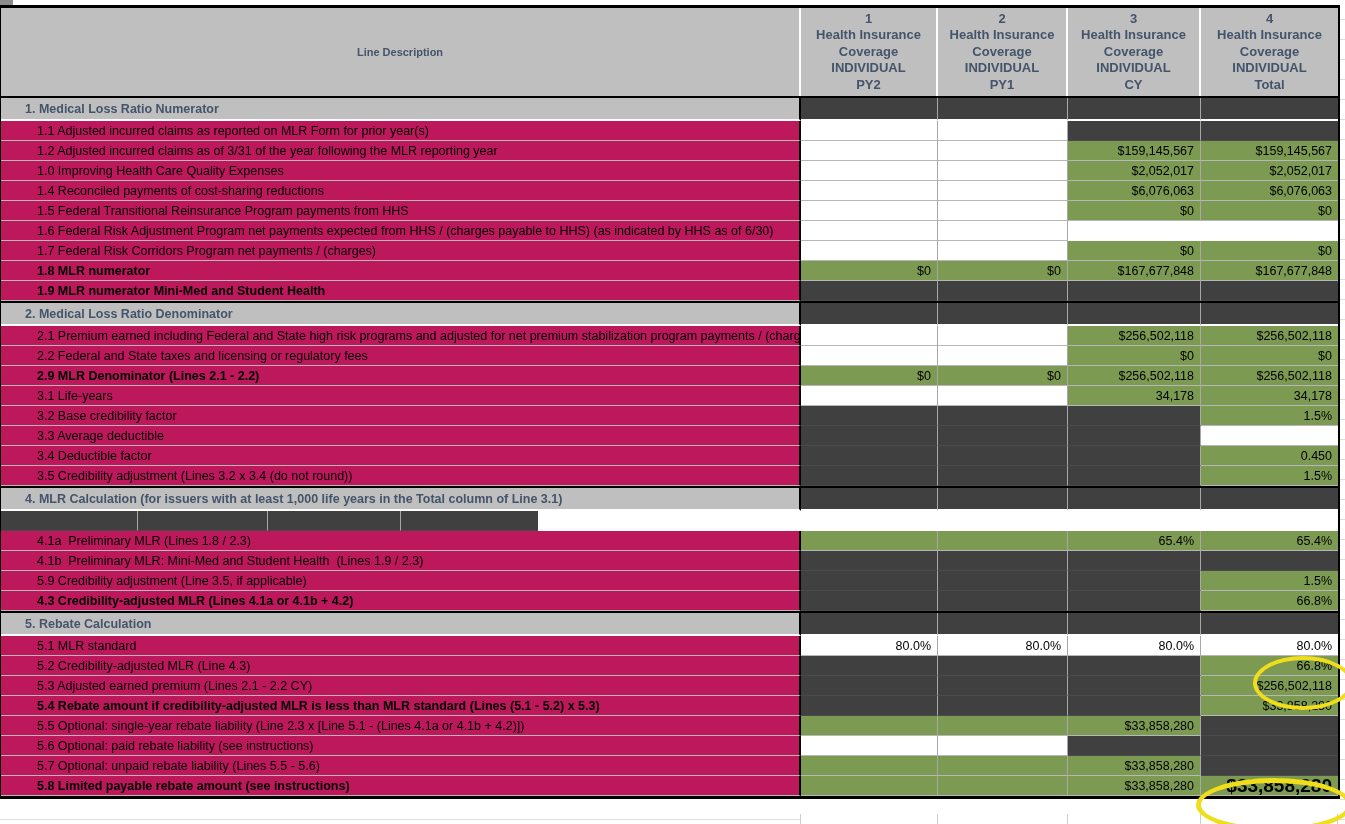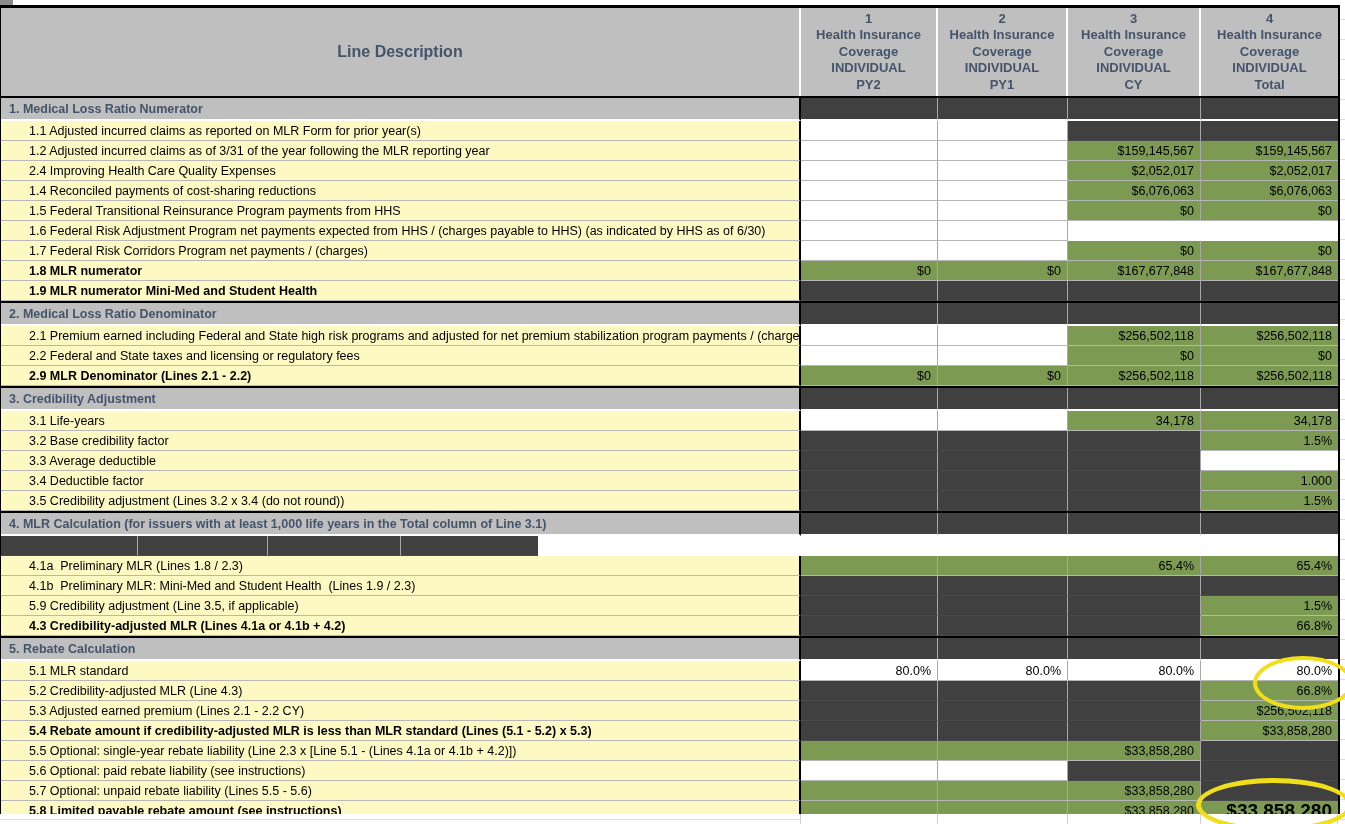--- a/index.html
+++ b/index.html
@@ -18,37 +18,37 @@
   .row{display:flex;height:20px;}
   .row.thead{height:88px;}
   .row.bar{height:23px;border-top:2px solid #000;}
   .cell{
     box-sizing:border-box;display:flex;align-items:center;
     border-right:1px solid #a8a8a8;border-bottom:1px solid #b7b7b7;
     font-size:12.5px;color:#000;justify-content:flex-end;padding-right:6px;
     overflow:hidden;
   }
   .lbl{
-    width:800px;border-right:2px solid #000;background:#fef9c3;
-    justify-content:flex-start;padding-left:28px;padding-right:2px;white-space:pre;
+    width:800px;border-right:2px solid #000;background:#be185d;
+    justify-content:flex-start;padding-left:36px;padding-right:2px;white-space:pre;
   }
   .c1{width:137px}.c2{width:130px}.c3{width:133px}.c4{width:137px;border-right:none}
   .th{
     background:#bfbfbf;border-right:2px solid #fff;border-bottom:none;
     color:#44546A;font-weight:bold;font-size:13px;line-height:16.5px;
     text-align:center;justify-content:center;white-space:pre-line;padding:0;
   }
-  .th.corner{font-size:16px;border-right:2px solid #fff;}
+  .th.corner{font-size:11px;border-right:2px solid #fff;}
   .c4.th{border-right:none;}
   .w{background:#ffffff;}
   .g{background:#7C9A52;}
   .d{background:#404040;border-bottom-color:#4a4a4a;}
   .bar .cell{border-bottom:2px solid #fff;}
   .bar .lbl{
-    background:#bfbfbf;color:#44546A;font-weight:bold;padding-left:8px;white-space:pre;
+    background:#bfbfbf;color:#44546A;font-weight:bold;padding-left:24px;white-space:pre;
   }
   .b{font-weight:bold;}
   .red{color:#FF0000;margin-top:40px;}
   .big{font-size:19px;font-weight:bold;line-height:19px;padding-bottom:1px;}
   .sliver{
     position:absolute;left:1340px;top:0;width:5px;height:824px;
     background:repeating-linear-gradient(to bottom,#ffffff 0 19px,#dcdcdc 19px 20px);
   }
   .bstrip{position:absolute;left:0;top:814px;width:1340px;height:10px;background:#fff;}
   .bstrip .v{position:absolute;top:0;width:1px;height:10px;background:#cfcfcf;}
@@ -104,21 +104,21 @@
         <div class="cell c4 d"></div>
       </div>
       <div class="row">
         <div class="cell lbl">1.2 Adjusted incurred claims as of 3/31 of the year following the MLR reporting year</div>
         <div class="cell c1 w"></div>
         <div class="cell c2 w"></div>
         <div class="cell c3 g">$159,145,567</div>
         <div class="cell c4 g">$159,145,567</div>
       </div>
       <div class="row">
-        <div class="cell lbl">2.4 Improving Health Care Quality Expenses</div>
+        <div class="cell lbl">1.0 Improving Health Care Quality Expenses</div>
         <div class="cell c1 w"></div>
         <div class="cell c2 w"></div>
         <div class="cell c3 g">$2,052,017</div>
         <div class="cell c4 g">$2,052,017</div>
       </div>
       <div class="row">
         <div class="cell lbl">1.4 Reconciled payments of cost-sharing reductions</div>
         <div class="cell c1 w"></div>
         <div class="cell c2 w"></div>
         <div class="cell c3 g">$6,076,063</div>
@@ -180,27 +180,20 @@
         <div class="cell c3 g">$0</div>
         <div class="cell c4 g">$0</div>
       </div>
       <div class="row">
         <div class="cell lbl b">2.9 MLR Denominator (Lines 2.1 - 2.2)</div>
         <div class="cell c1 g">$0</div>
         <div class="cell c2 g">$0</div>
         <div class="cell c3 g">$256,502,118</div>
         <div class="cell c4 g">$256,502,118</div>
       </div>
-      <div class="row bar">
-        <div class="cell lbl">3. Credibility Adjustment</div>
-        <div class="cell c1 d"></div>
-        <div class="cell c2 d"></div>
-        <div class="cell c3 d"></div>
-        <div class="cell c4 d"></div>
-      </div>
       <div class="row">
         <div class="cell lbl">3.1 Life-years</div>
         <div class="cell c1 w"></div>
         <div class="cell c2 w"></div>
         <div class="cell c3 g">34,178</div>
         <div class="cell c4 g">34,178</div>
       </div>
       <div class="row">
         <div class="cell lbl">3.2 Base credibility factor</div>
         <div class="cell c1 d"></div>
@@ -213,21 +206,21 @@
         <div class="cell c1 d"></div>
         <div class="cell c2 d"></div>
         <div class="cell c3 d"></div>
         <div class="cell c4 w"></div>
       </div>
       <div class="row">
         <div class="cell lbl">3.4 Deductible factor</div>
         <div class="cell c1 d"></div>
         <div class="cell c2 d"></div>
         <div class="cell c3 d"></div>
-        <div class="cell c4 g">1.000</div>
+        <div class="cell c4 g">0.450</div>
       </div>
       <div class="row">
         <div class="cell lbl">3.5 Credibility adjustment (Lines 3.2 x 3.4 (do not round))</div>
         <div class="cell c1 d"></div>
         <div class="cell c2 d"></div>
         <div class="cell c3 d"></div>
         <div class="cell c4 g">1.5%</div>
       </div>
       <div class="row bar">
         <div class="cell lbl">4. MLR Calculation (for issuers with at least 1,000 life years in the Total column of Line 3.1)</div>

